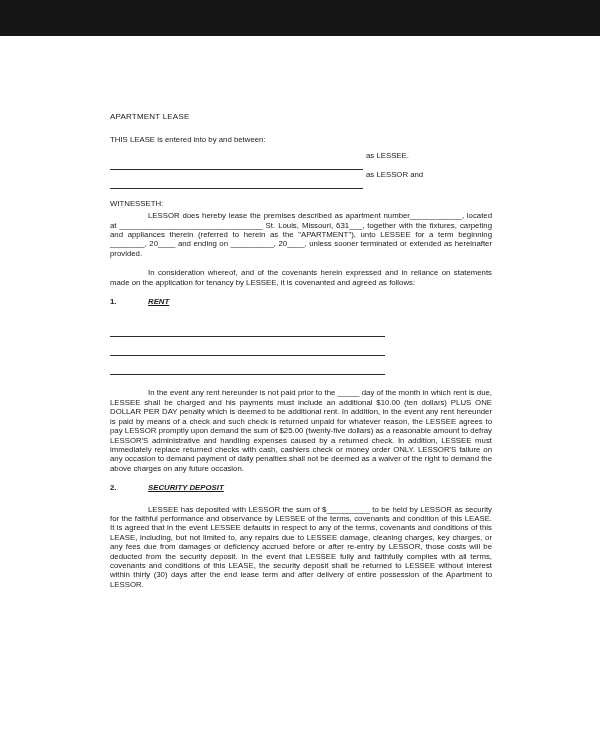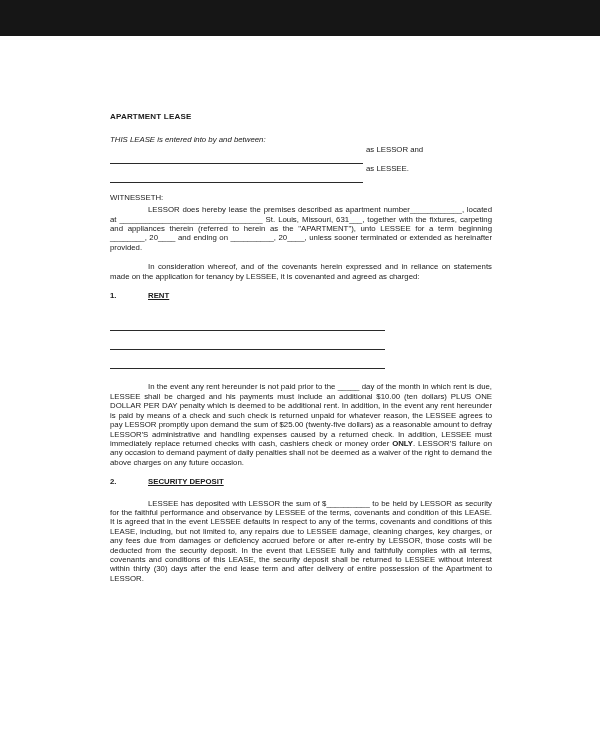--- a/index.html
+++ b/index.html
@@ -16,26 +16,26 @@
     background: var(--top-bar, #161616);
   }
   .doc {
     width: 382px;
     margin: 76px 0 0 110px;
     font-size: 7.8px;
     line-height: 9.4px;
     color: var(--text, #1a1a1a);
   }
   .doc-title {
-    font-weight: bold;
+    font-weight: normal;
     font-size: 8px;
     margin-bottom: 14px;
     letter-spacing: 0.2px;
   }
-  .intro-line { margin-bottom: 0; font-style: italic; }
+  .intro-line { margin-bottom: 6px; }
   .party-line {
     display: flex;
     align-items: baseline;
     height: 19px;
   }
   .blank {
     border-bottom: 1px solid #2a2a2a;
     height: 12px;
     align-self: flex-end;
   }
@@ -48,54 +48,54 @@
     text-align: justify;
     text-indent: 38px;
     margin-bottom: 10px;
   }
   .sec-head {
     display: flex;
     font-weight: bold;
     margin: 6px 0 12px 0;
   }
   .sec-num { width: 38px; }
-  .sec-title { text-decoration: underline; }
+  .sec-title { text-decoration: underline; font-style: italic; }
   .addr-block { margin: 10px 0 13px 0; }
   .blank.addr {
     width: 275px;
     height: 19px;
   }
-  .bold-inline { font-weight: bold; }
+  .bold-inline { font-weight: normal; }
 </style>
 </head>
 <body>
 
 <div class="top-bar"></div>
 
 <div class="doc">
 
   <div class="doc-title">APARTMENT LEASE</div>
 
   <div class="intro-line">THIS LEASE is entered into by and between:</div>
 
   <div class="party-line">
     <span class="blank party"></span>
-    <span class="party-suffix">as LESSOR and</span>
+    <span class="party-suffix">as LESSEE.</span>
   </div>
 
   <div class="party-line">
     <span class="blank party"></span>
-    <span class="party-suffix">as LESSEE.</span>
+    <span class="party-suffix">as LESSOR and</span>
   </div>
 
   <div class="witnesseth">WITNESSETH:</div>
 
   <div class="para">LESSOR does hereby lease the premises described as apartment number____________, located at _________________________________ St. Louis, Missouri, 631___, together with the fixtures, carpeting and appliances therein (referred to herein as the "APARTMENT"), unto LESSEE for a term beginning ________, 20____ and ending on __________, 20____, unless sooner terminated or extended as hereinafter provided.</div>
 
-  <div class="para">In consideration whereof, and of the covenants herein expressed and in reliance on statements made on the application for tenancy by LESSEE, it is covenanted and agreed as charged:</div>
+  <div class="para">In consideration whereof, and of the covenants herein expressed and in reliance on statements made on the application for tenancy by LESSEE, it is covenanted and agreed as follows:</div>
 
   <div class="sec-head">
     <span class="sec-num">1.</span>
     <span class="sec-title">RENT</span>
   </div>
 
 
   <div class="addr-block">
     <div class="blank addr"></div>
     <div class="blank addr"></div>

